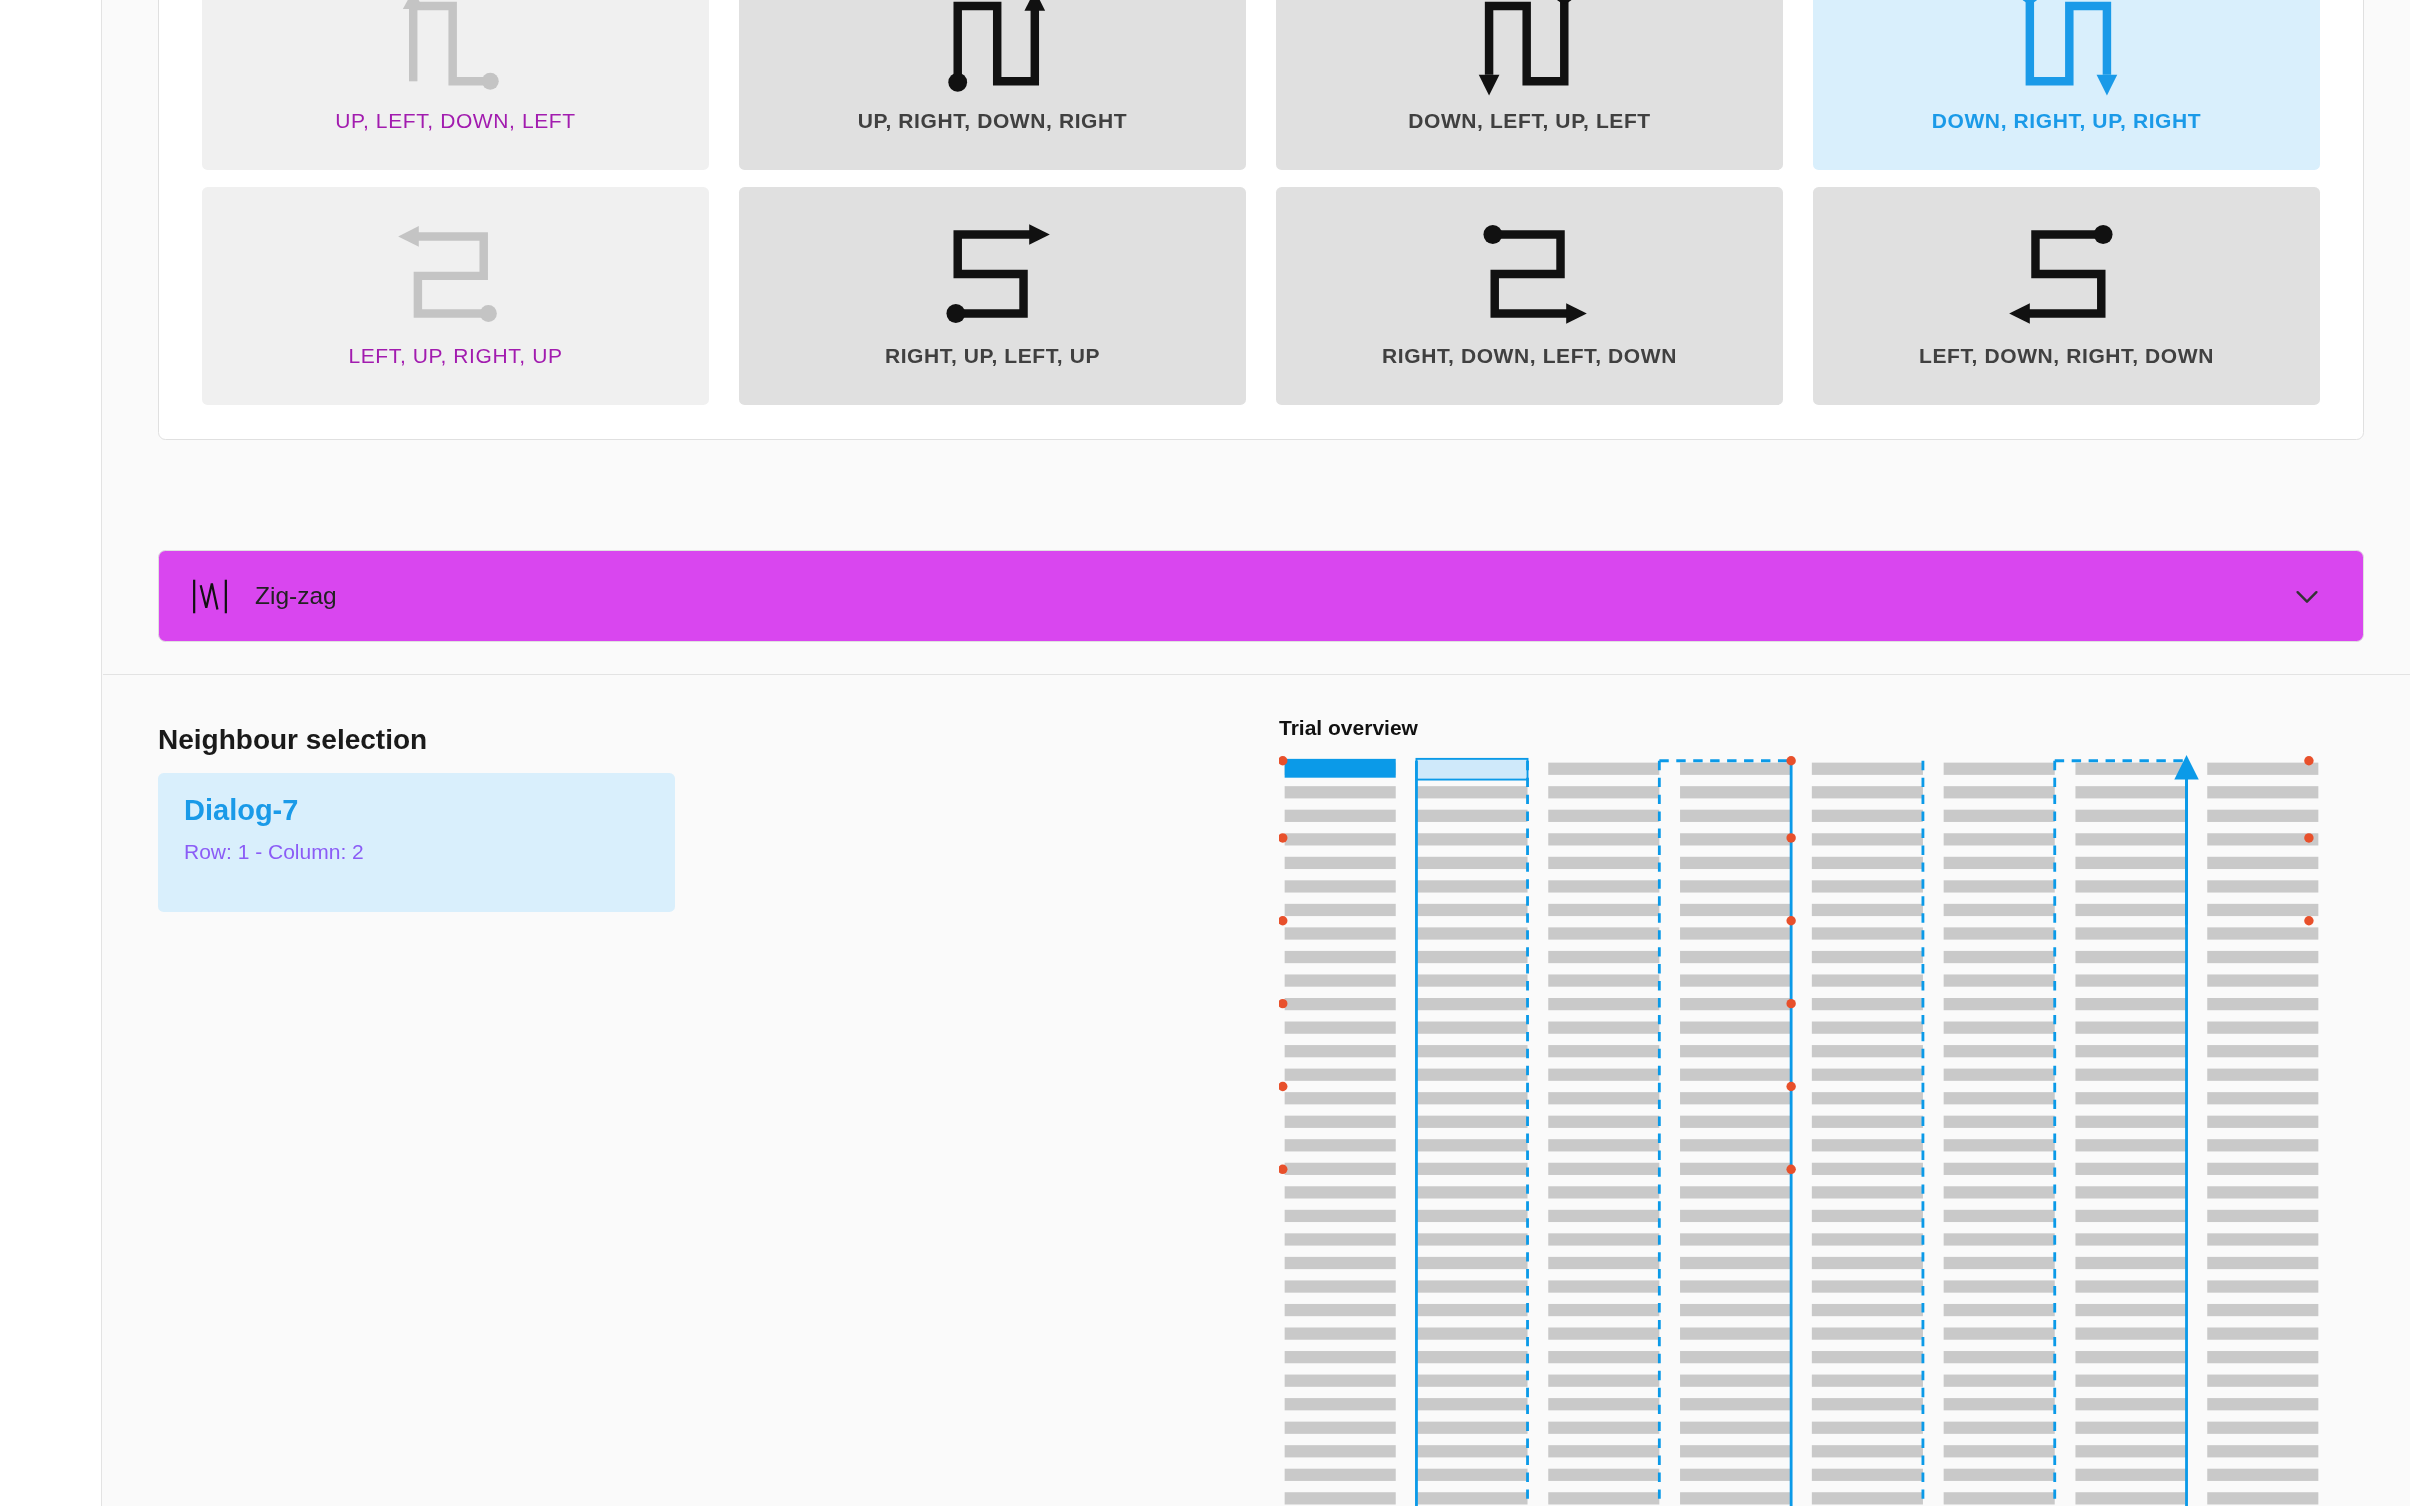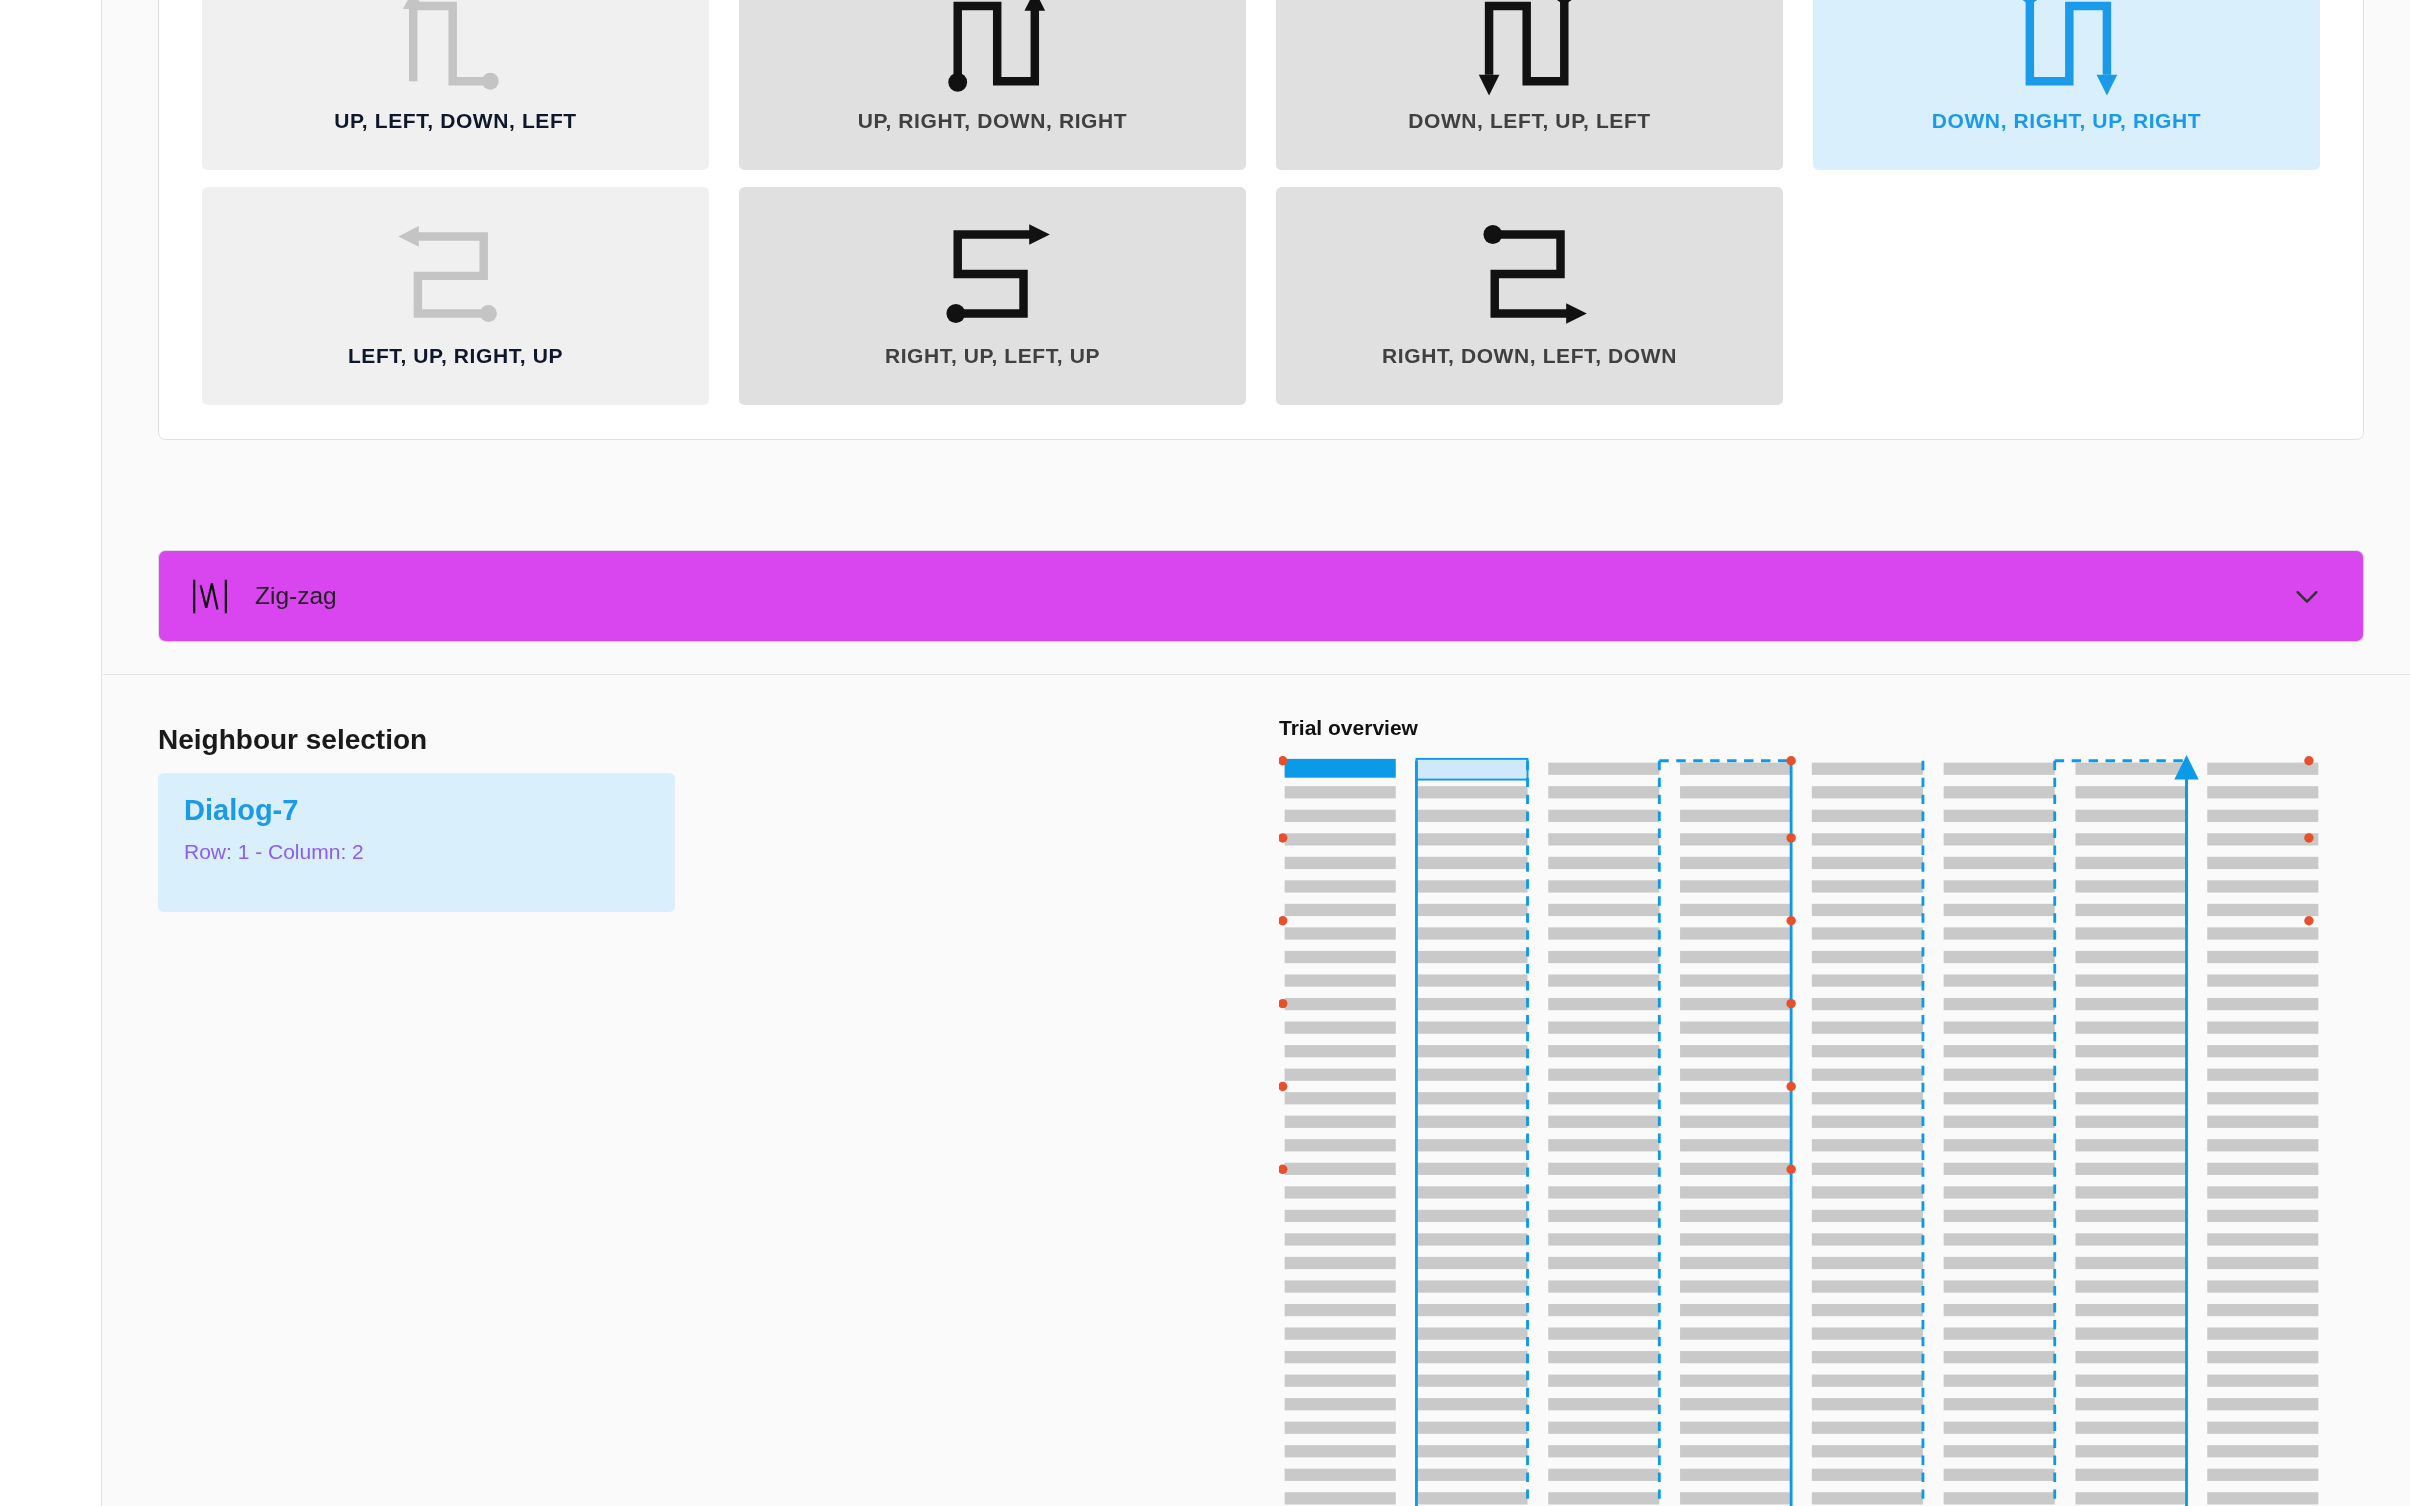--- a/index.html
+++ b/index.html
@@ -62,21 +62,21 @@
     background: #d9effc;
   }
   .pattern-svg { width: 141px; height: 132px; display: block; }
   .pattern-label {
     margin-top: 3.8px;
     font-size: 21px;
     letter-spacing: 0.6px;
     font-weight: 700;
     color: #404040;
   }
-  .pattern-cell.disabled .pattern-label { color: #0f172a; font-weight: 700; }
+  .pattern-cell.disabled .pattern-label { color: #a21caf; font-weight: 400; }
   .pattern-cell.selected .pattern-label { color: #1a9ae8; }
 
   
   .accordion {
     position: absolute;
     left: 158px; top: 550px;
     width: 2206px; height: 92px;
     background: #d946ef;
     border: 0.9px solid #e0e0e0;
     border-radius: 7.5px;
@@ -218,20 +218,30 @@
         <svg class="pattern-svg" viewBox="0 0 150 140">
           <g fill="none" stroke="#111" stroke-width="9">
             <path d="M36 28 L108 28 L108 70 L38 70 L38 112 L118 112"></path>
           </g>
           <path d="M136 112 l-22 -11 l0 22 z" fill="#111"></path>
           <circle cx="36" cy="28" r="10" fill="#111"></circle>
         </svg>
         <div class="pattern-label">RIGHT, DOWN, LEFT, DOWN</div>
       </div>
 
+      <div class="pattern-cell">
+        <svg class="pattern-svg" viewBox="0 0 150 140">
+          <g fill="none" stroke="#111" stroke-width="9">
+            <path d="M114 28 L42 28 L42 70 L112 70 L112 112 L32 112"></path>
+          </g>
+          <path d="M14 112 l22 -11 l0 22 z" fill="#111"></path>
+          <circle cx="114" cy="28" r="10" fill="#111"></circle>
+        </svg>
+        <div class="pattern-label">LEFT, DOWN, RIGHT, DOWN</div>
+      </div>
 
     </div>
   </div>
 
   <div class="accordion">
     <svg class="zig-icon" viewBox="0 0 40 44">
       <g stroke="#111" stroke-width="2.4" fill="none">
         <path d="M3 4 L3 40"></path>
         <path d="M37 4 L37 40"></path>
         <path d="M10 10 L16 34 L22 8 L28 36"></path>

